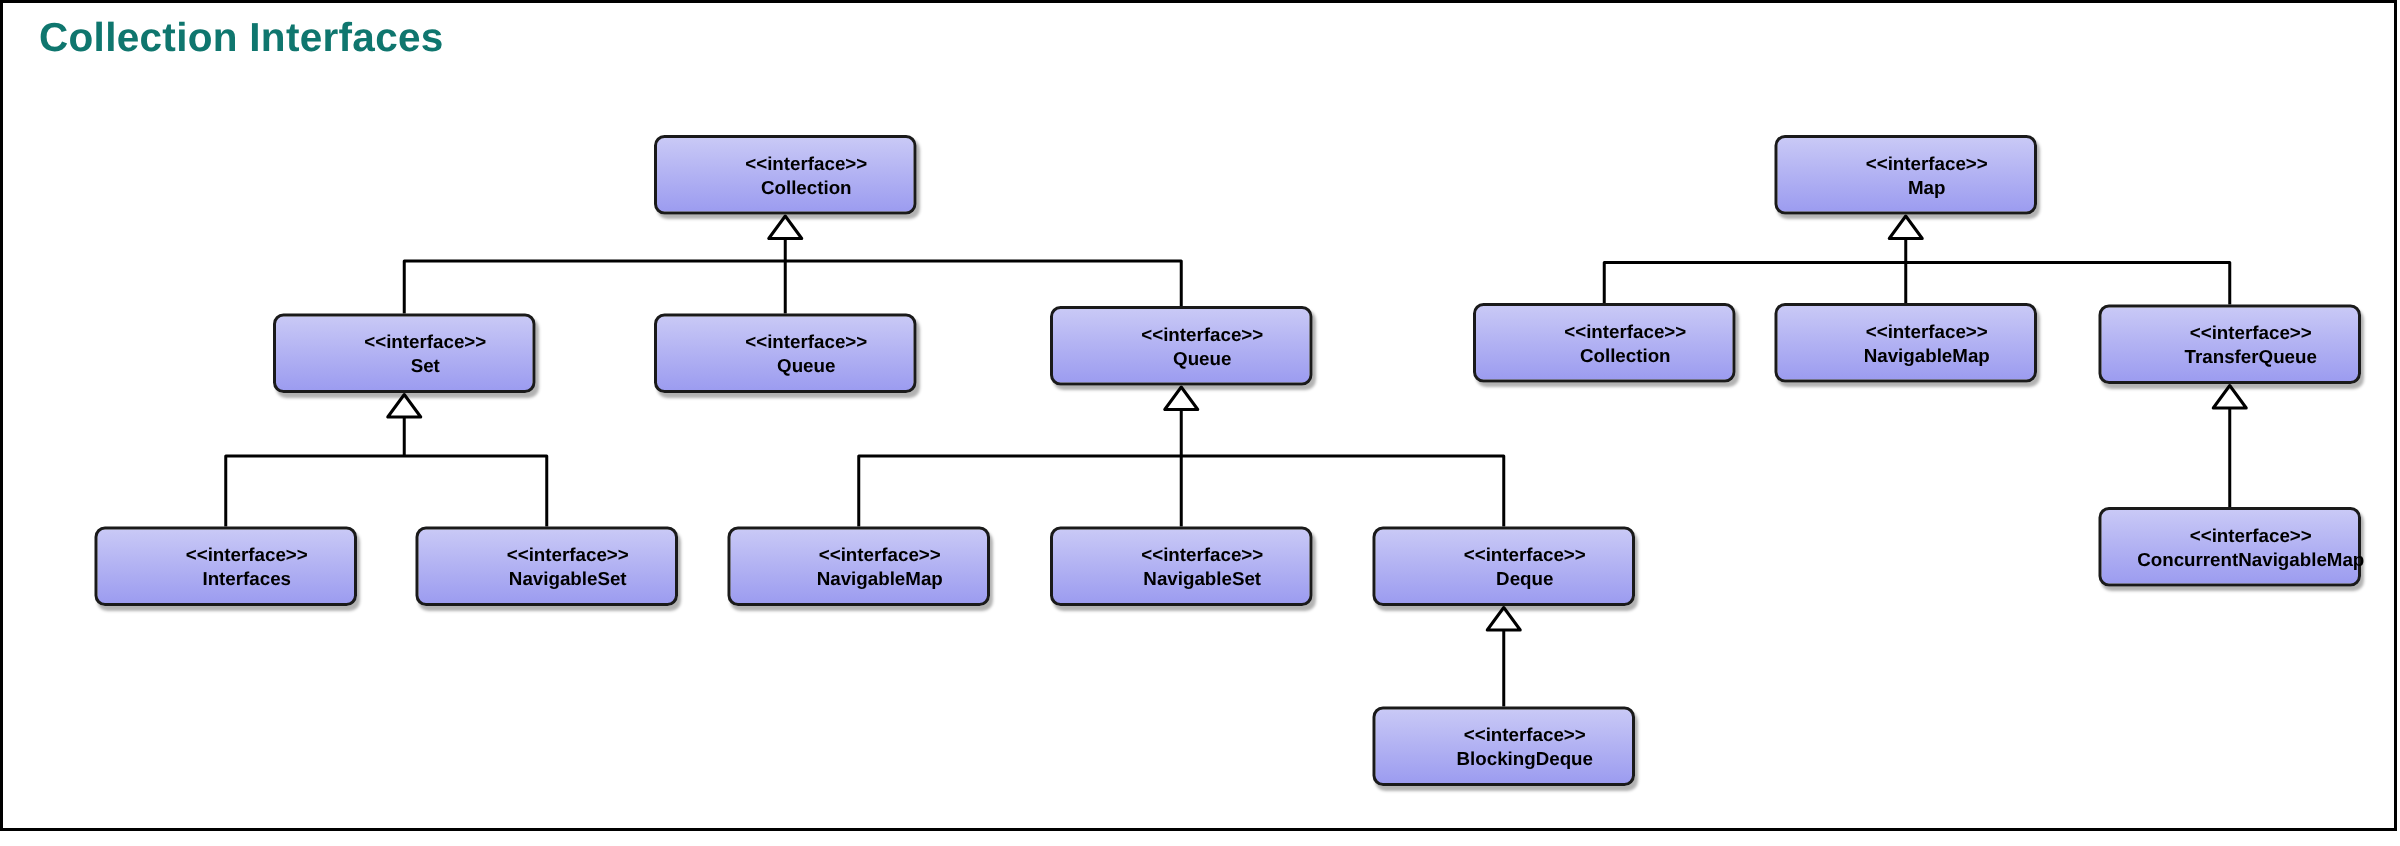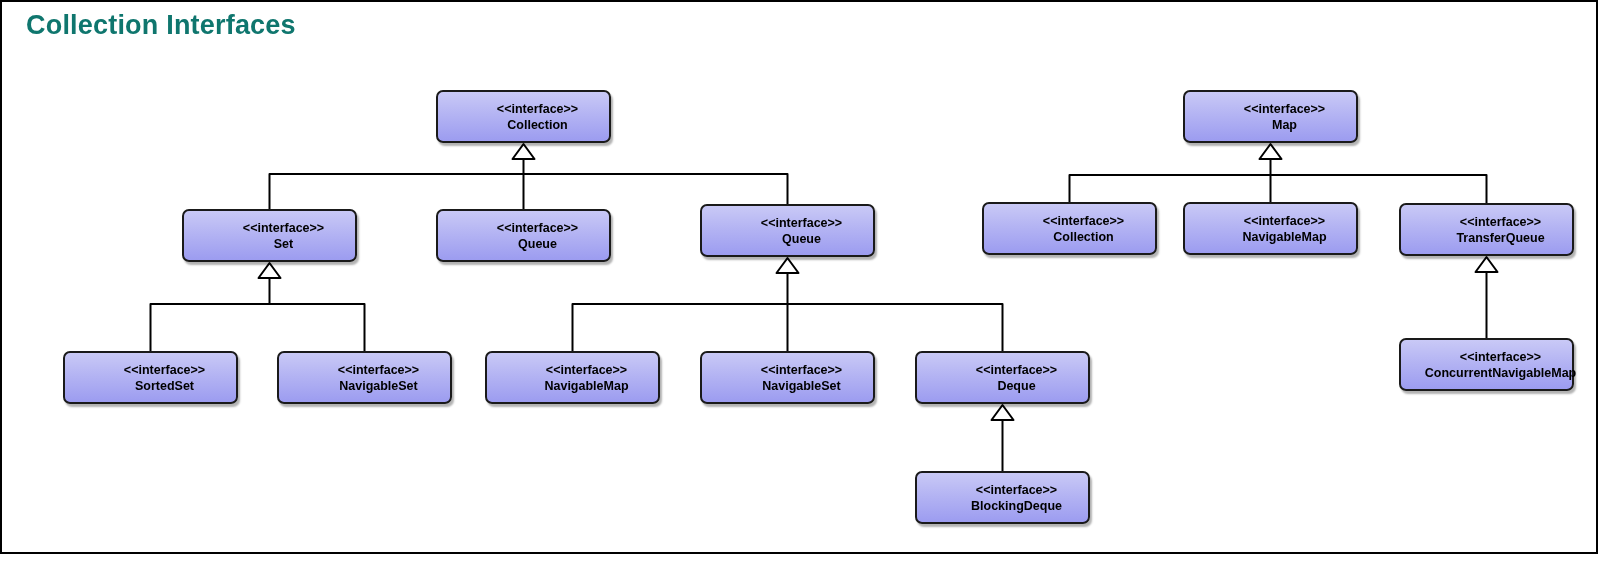--- a/index.html
+++ b/index.html
@@ -100,21 +100,21 @@
         <div class="node" style="left: 434px; top: 207px; width: 175px; height: 53px;">
     <span class="stereotype">&lt;&lt;interface&gt;&gt;</span>
     <span class="iface-name">Queue</span>
   </div>
         <div class="node" style="left: 698px; top: 202px; width: 175px; height: 53px;">
     <span class="stereotype">&lt;&lt;interface&gt;&gt;</span>
     <span class="iface-name">Queue</span>
   </div>
         <div class="node" style="left: 61px; top: 349px; width: 175px; height: 53px;">
     <span class="stereotype">&lt;&lt;interface&gt;&gt;</span>
-    <span class="iface-name">SortedSet</span>
+    <span class="iface-name">Interfaces</span>
   </div>
         <div class="node" style="left: 275px; top: 349px; width: 175px; height: 53px;">
     <span class="stereotype">&lt;&lt;interface&gt;&gt;</span>
     <span class="iface-name">NavigableSet</span>
   </div>
         <div class="node" style="left: 483px; top: 349px; width: 175px; height: 53px;">
     <span class="stereotype">&lt;&lt;interface&gt;&gt;</span>
     <span class="iface-name">NavigableMap</span>
   </div>
         <div class="node" style="left: 698px; top: 349px; width: 175px; height: 53px;">

